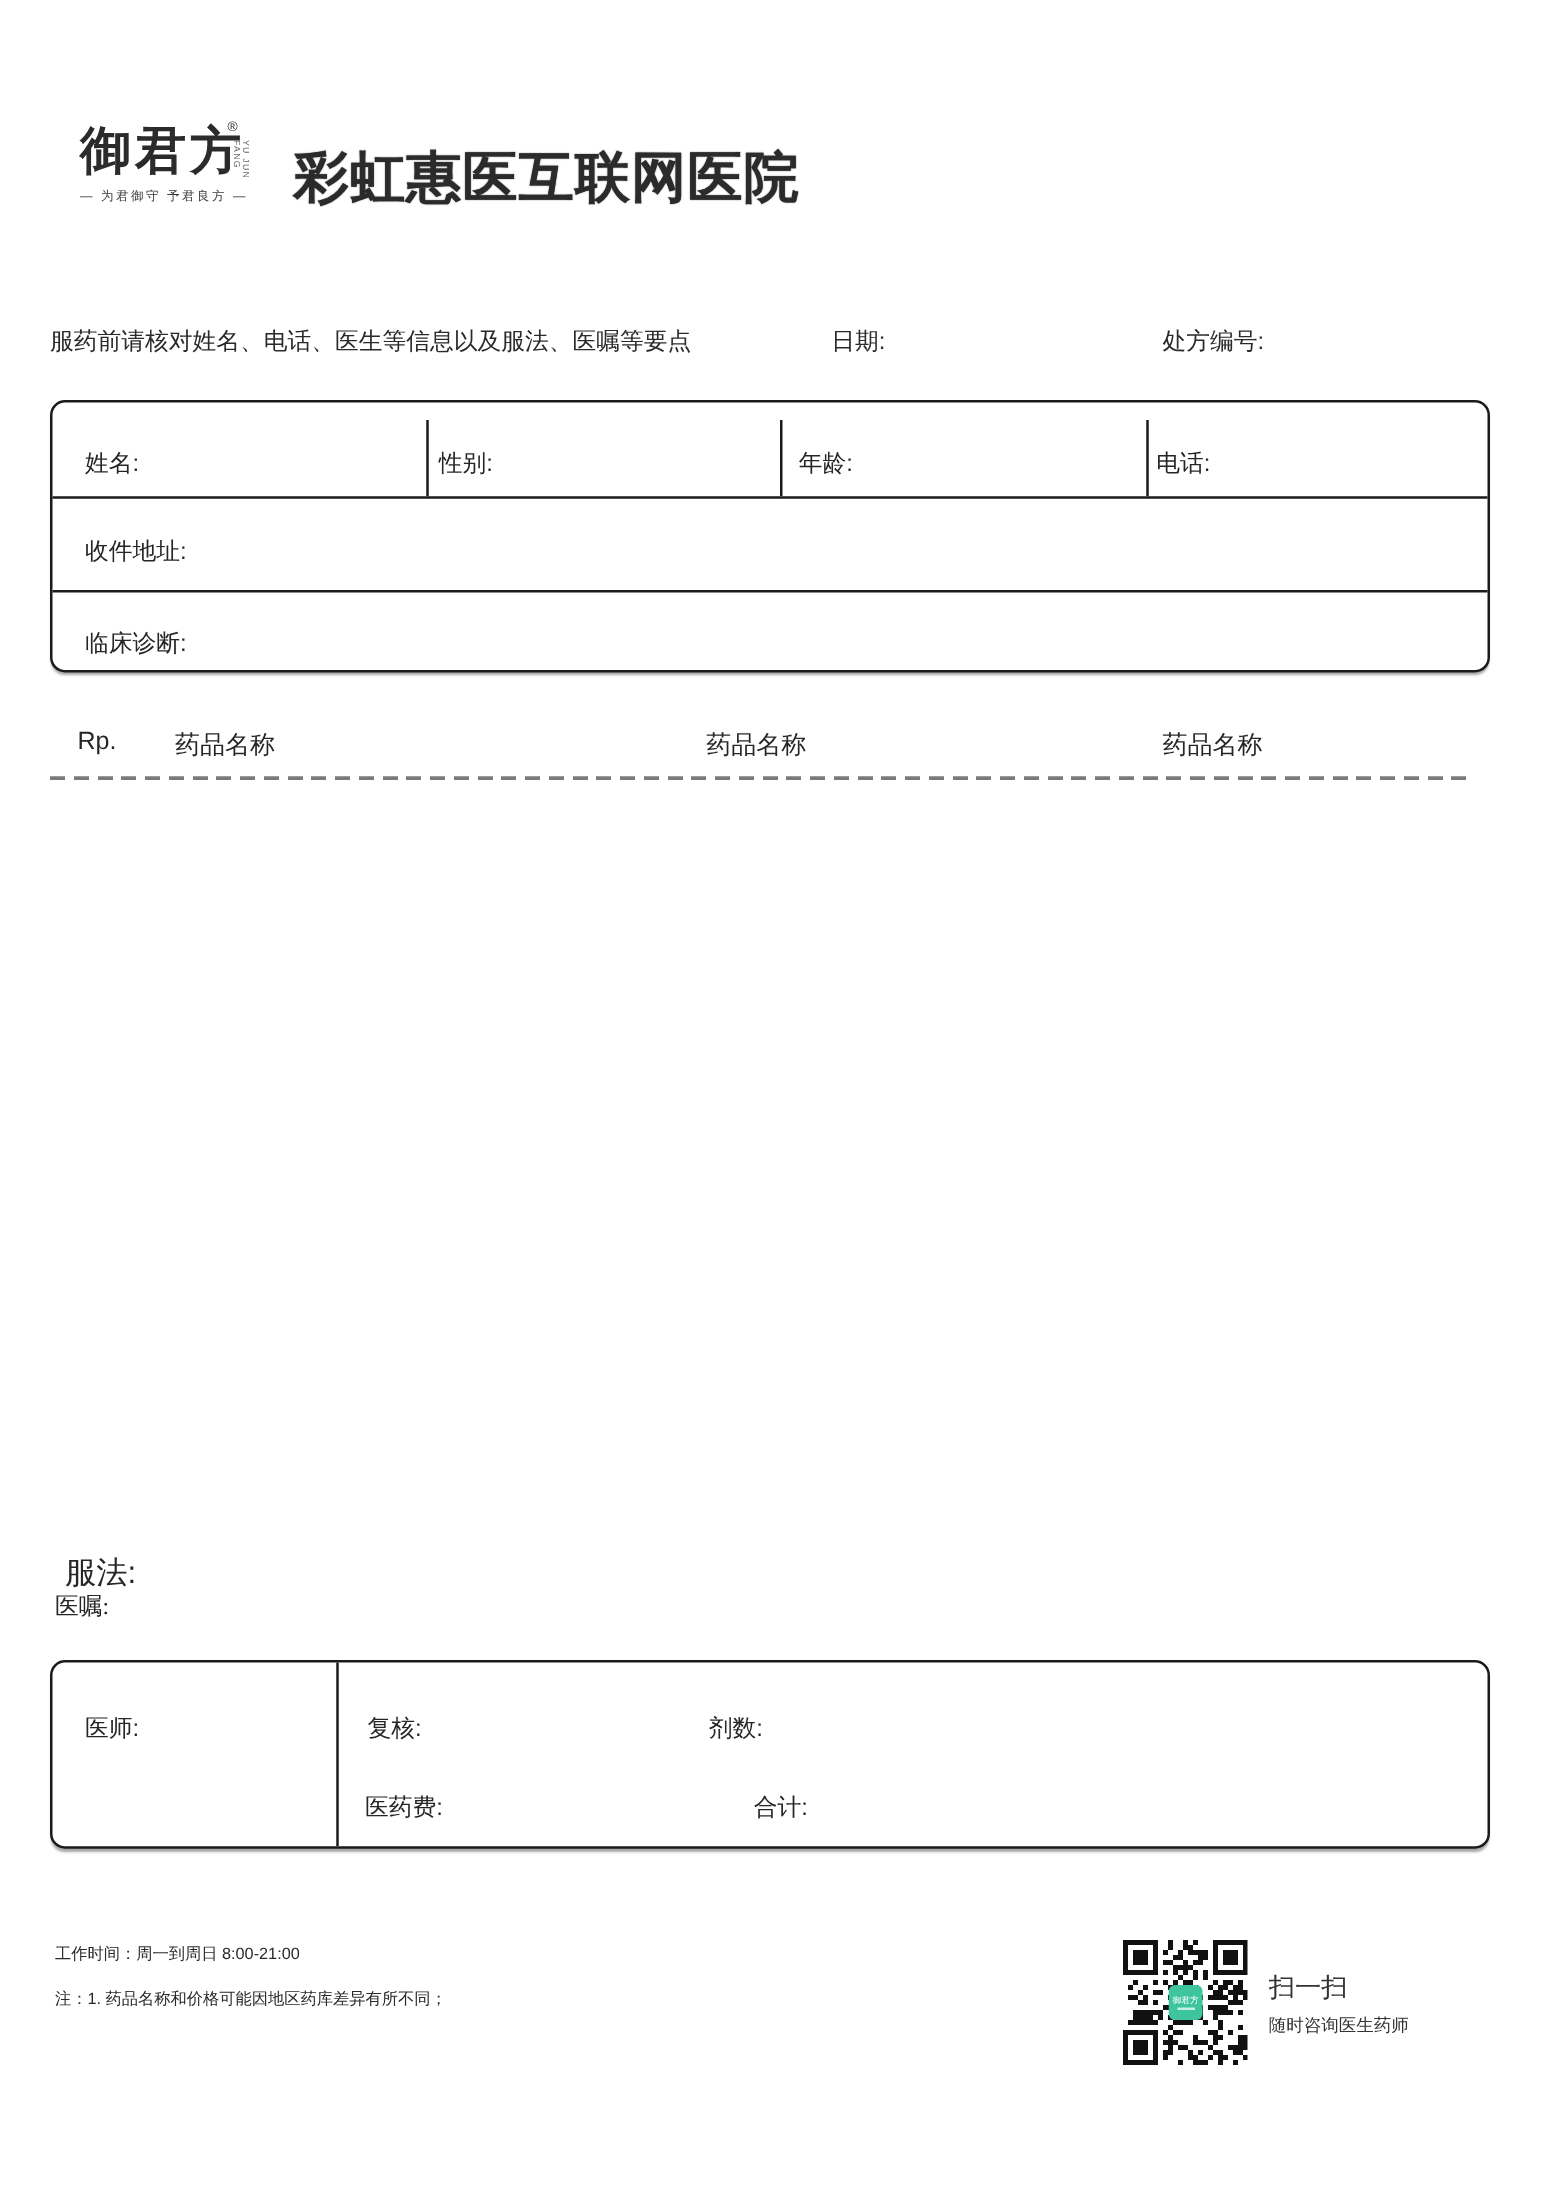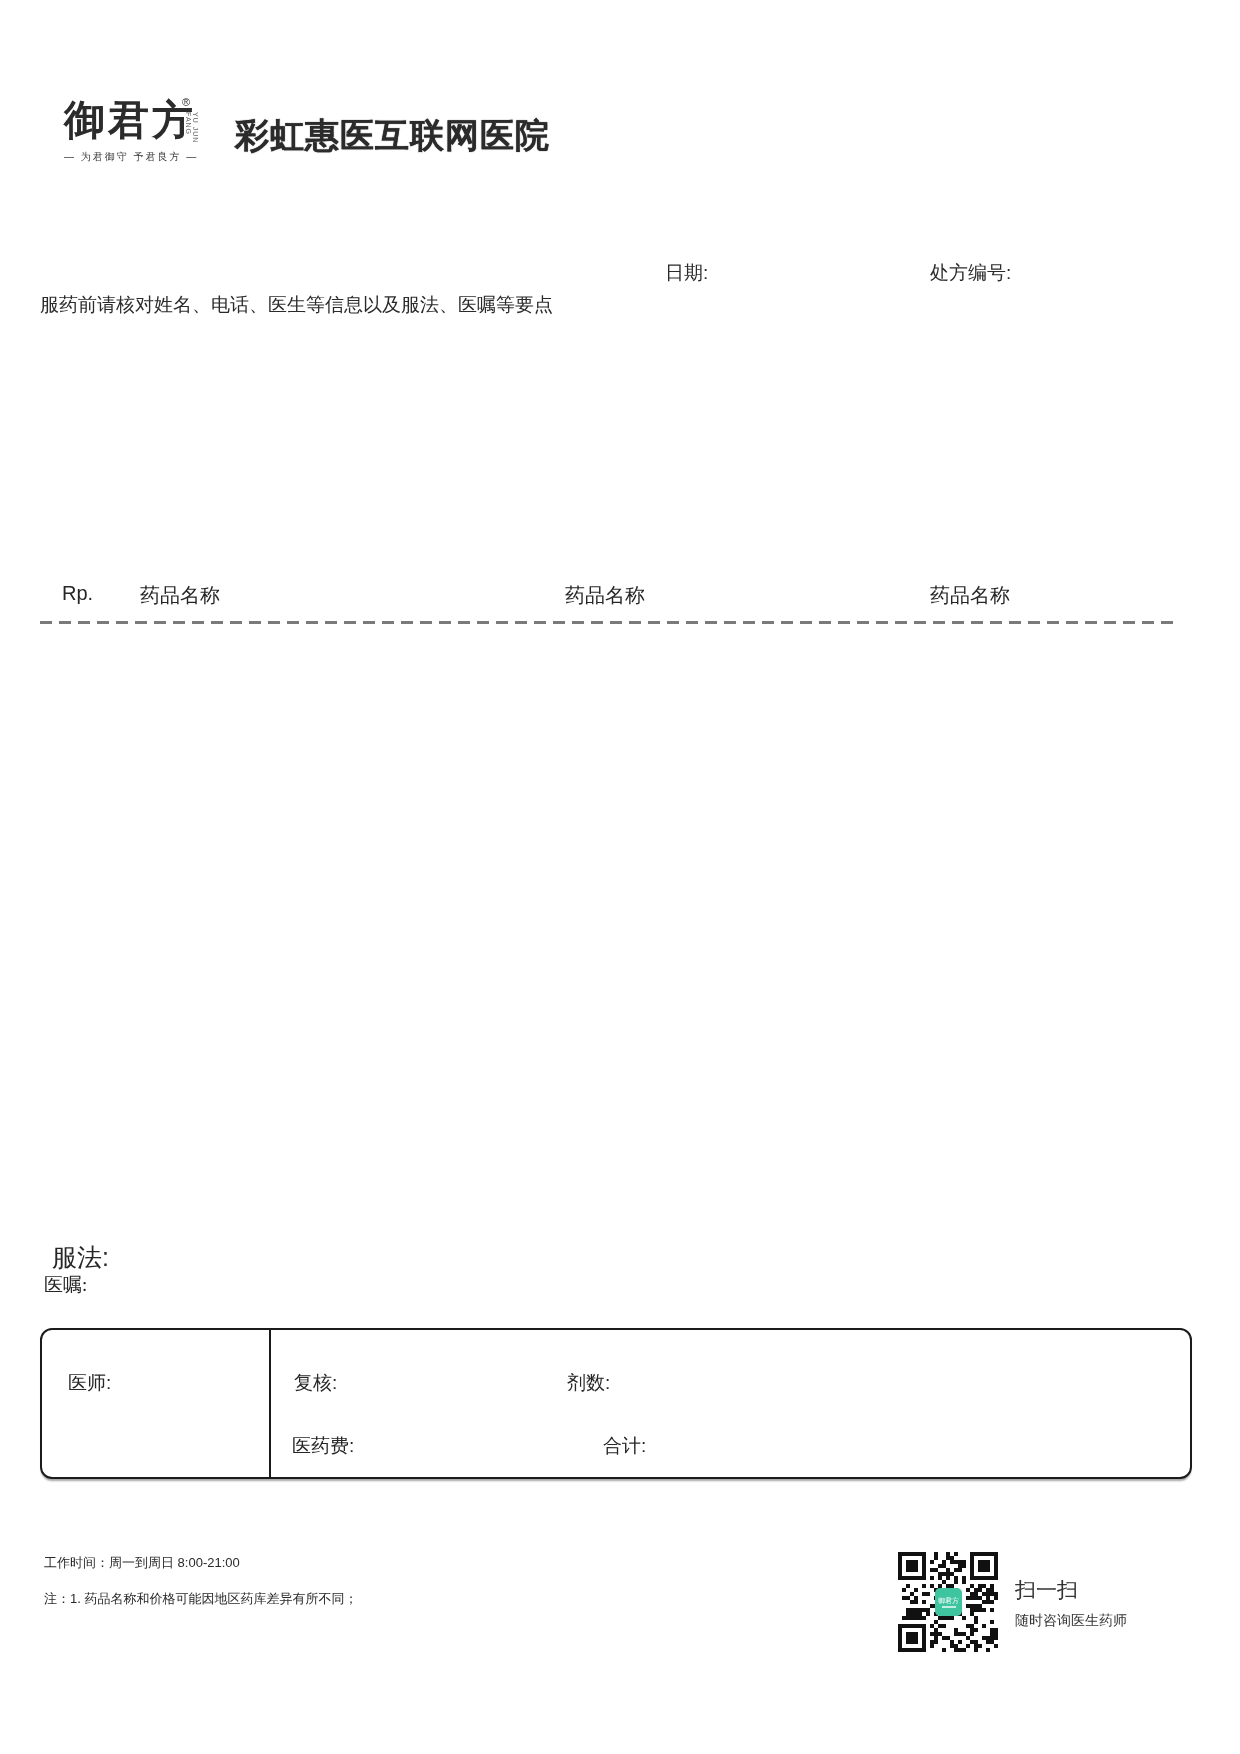--- a/index.html
+++ b/index.html
@@ -6,25 +6,25 @@
   html,body { background:#ffffff; }
   body { font-family:"Liberation Sans","DejaVu Sans",sans-serif; color:#262626; }
   .page { position:relative; width:1240px; height:1754px; background:#ffffff; margin:0 auto; overflow:hidden; }
 
   
   .brand { position:absolute; left:64px; top:100px; }
   .logo-text { font-family:"DejaVu Serif","Liberation Serif",serif; font-weight:bold; font-size:41px; letter-spacing:3px; color:#2b2b2b; line-height:1; }
   .logo-reg { position:absolute; left:118px; top:-4px; font-size:11px; color:#2b2b2b; }
   .logo-side { position:absolute; left:121px; top:12px; writing-mode:vertical-rl; font-size:7px; letter-spacing:1px; color:#666; }
   .logo-tagline { margin-top:9px; font-size:10px; letter-spacing:2px; color:#3a3a3a; white-space:nowrap; }
-  .hospital-title { position:absolute; left:235px; top:113px; font-size:34px; font-weight:900; letter-spacing:1px; color:#2b2b2b; text-shadow:0 0 1px #2b2b2b; white-space:nowrap; }
+  .hospital-title { position:absolute; left:235px; top:113px; font-size:44px; font-weight:900; letter-spacing:1px; color:#2b2b2b; text-shadow:0 0 1px #2b2b2b; white-space:nowrap; }
 
   
   .notice-row { position:absolute; left:0; top:260px; width:100%; font-size:19px; color:#2a2a2a; }
-  .notice-check { position:absolute; left:40px; white-space:nowrap;margin-top:32px; }
+  .notice-check { position:absolute; left:40px; white-space:nowrap; }
   .notice-date { position:absolute; left:665px; white-space:nowrap; }
   .notice-rxno { position:absolute; left:930px; white-space:nowrap; }
 
   
   .patient-box { position:absolute; left:40px; top:320px; width:1152px; height:218px;
                  border:2px solid #1b1b1b; border-radius:12px; background:#fff;
                  box-shadow:0 3px 2px -1px rgba(0,0,0,.35); }
   .pb-label { position:absolute; font-size:19px; color:#262626; white-space:nowrap; }
   .pb-name { left:26px; top:36px; }
   .pb-gender { left:309px; top:36px; }
@@ -89,20 +89,33 @@
     <div class="logo-tagline">— 为君御守 予君良方 —</div>
   </div>
   <div class="hospital-title">彩虹惠医互联网医院</div>
 
   <div class="notice-row">
     <span class="notice-check">服药前请核对姓名、电话、医生等信息以及服法、医嘱等要点</span>
     <span class="notice-date">日期:</span>
     <span class="notice-rxno">处方编号:</span>
   </div>
 
+  <div class="patient-box">
+    <span class="pb-label pb-name">姓名:</span>
+    <span class="pb-label pb-gender">性别:</span>
+    <span class="pb-label pb-age">年龄:</span>
+    <span class="pb-label pb-phone">电话:</span>
+    <div class="pb-vline v1"></div>
+    <div class="pb-vline v2"></div>
+    <div class="pb-vline v3"></div>
+    <div class="pb-hline h1"></div>
+    <span class="pb-label pb-address">收件地址:</span>
+    <div class="pb-hline h2"></div>
+    <span class="pb-label pb-diagnosis">临床诊断:</span>
+  </div>
 
   <div class="rp-row">
     <span class="rp-mark">Rp.</span>
     <span class="rp-col1">药品名称</span>
     <span class="rp-col2">药品名称</span>
     <span class="rp-col3">药品名称</span>
   </div>
   <div class="rp-dashline"></div>
 
   <div style="position:absolute;left:40px;top:630px;width:1152px;height:570px;"></div>

